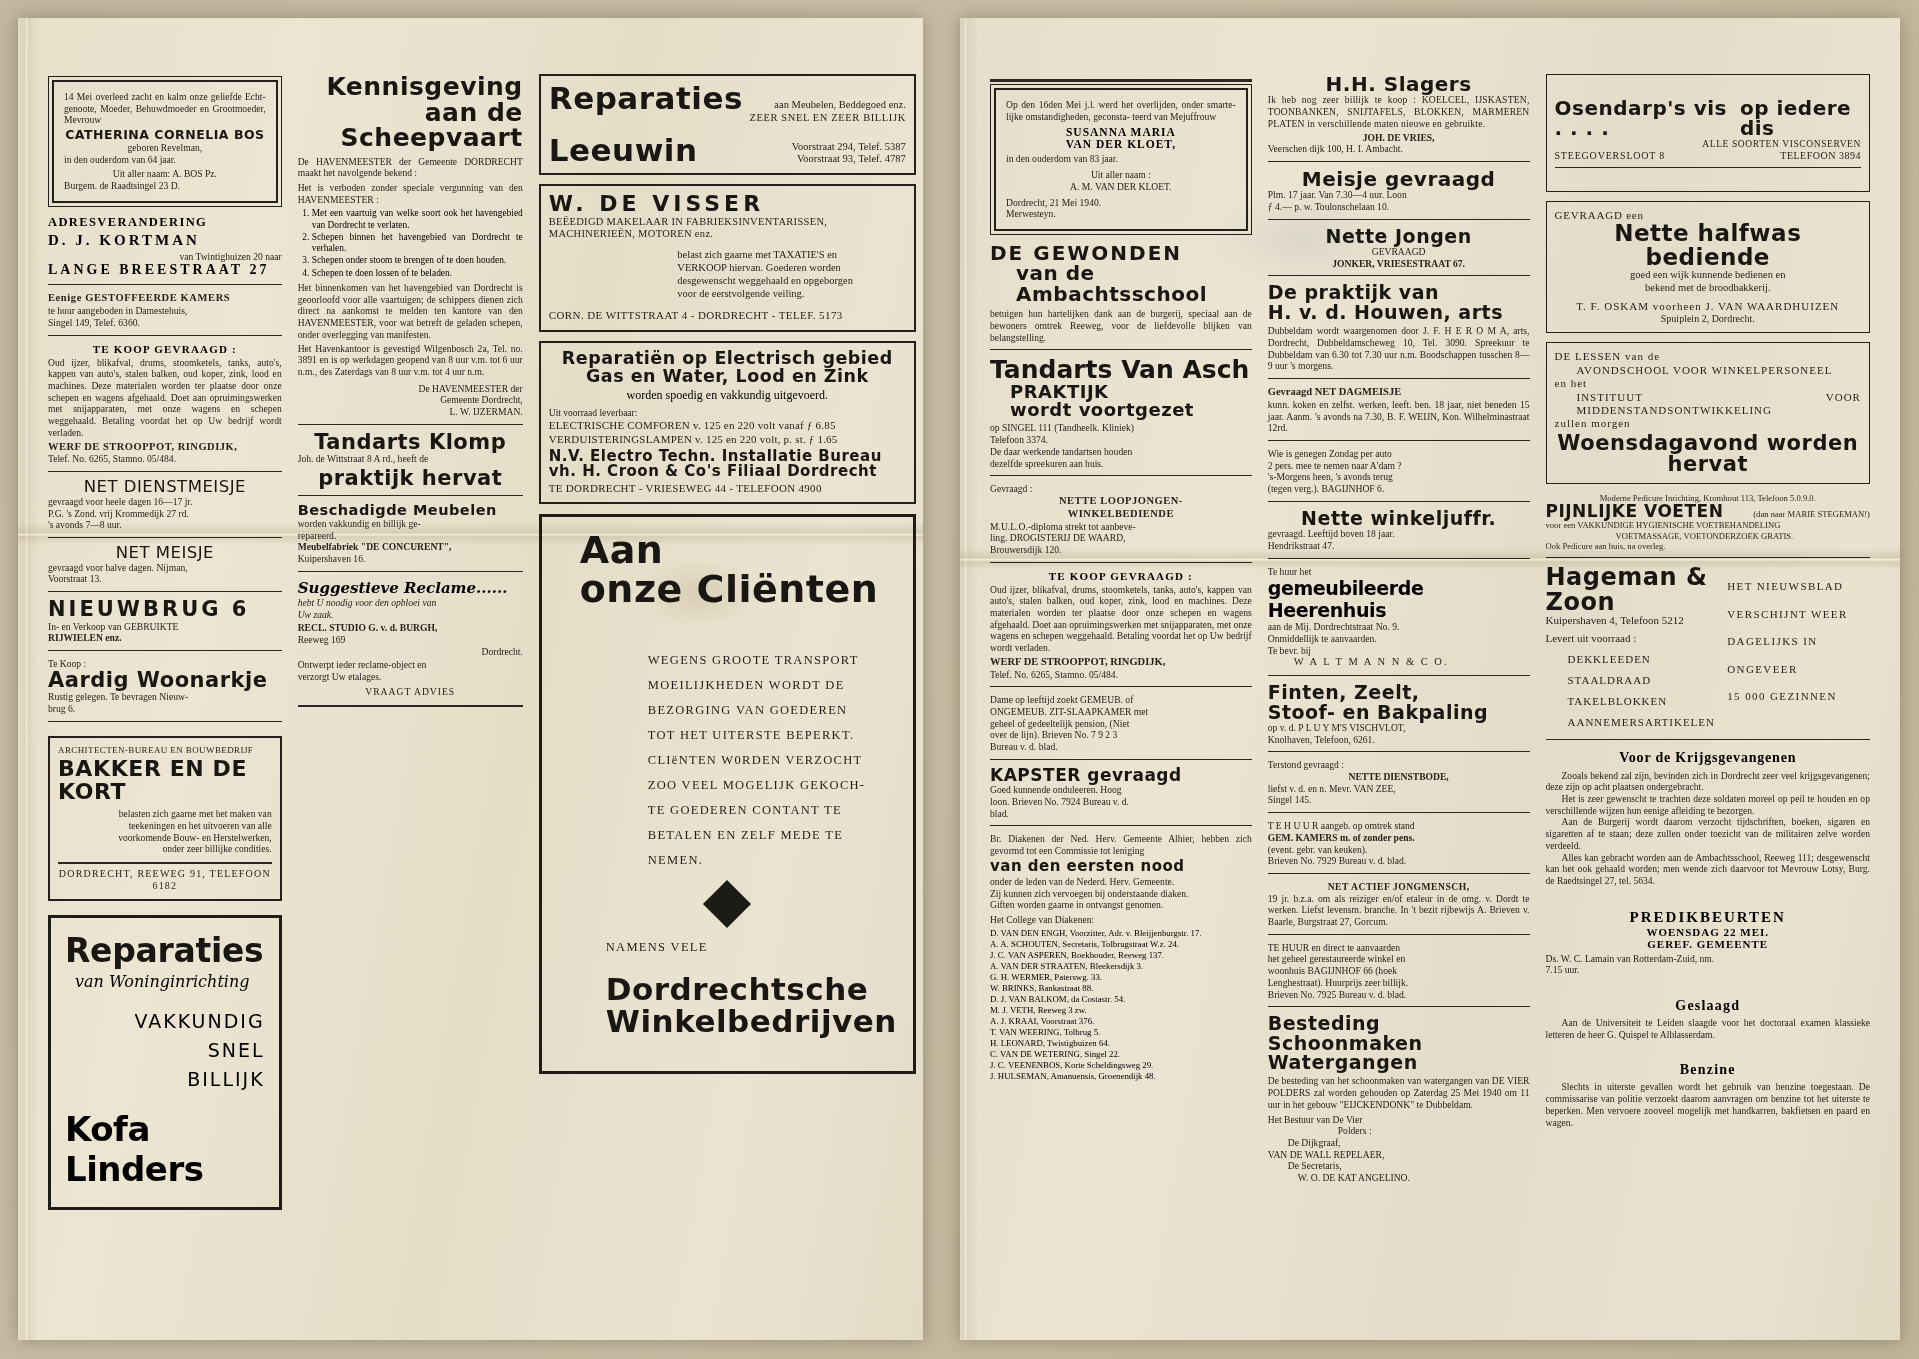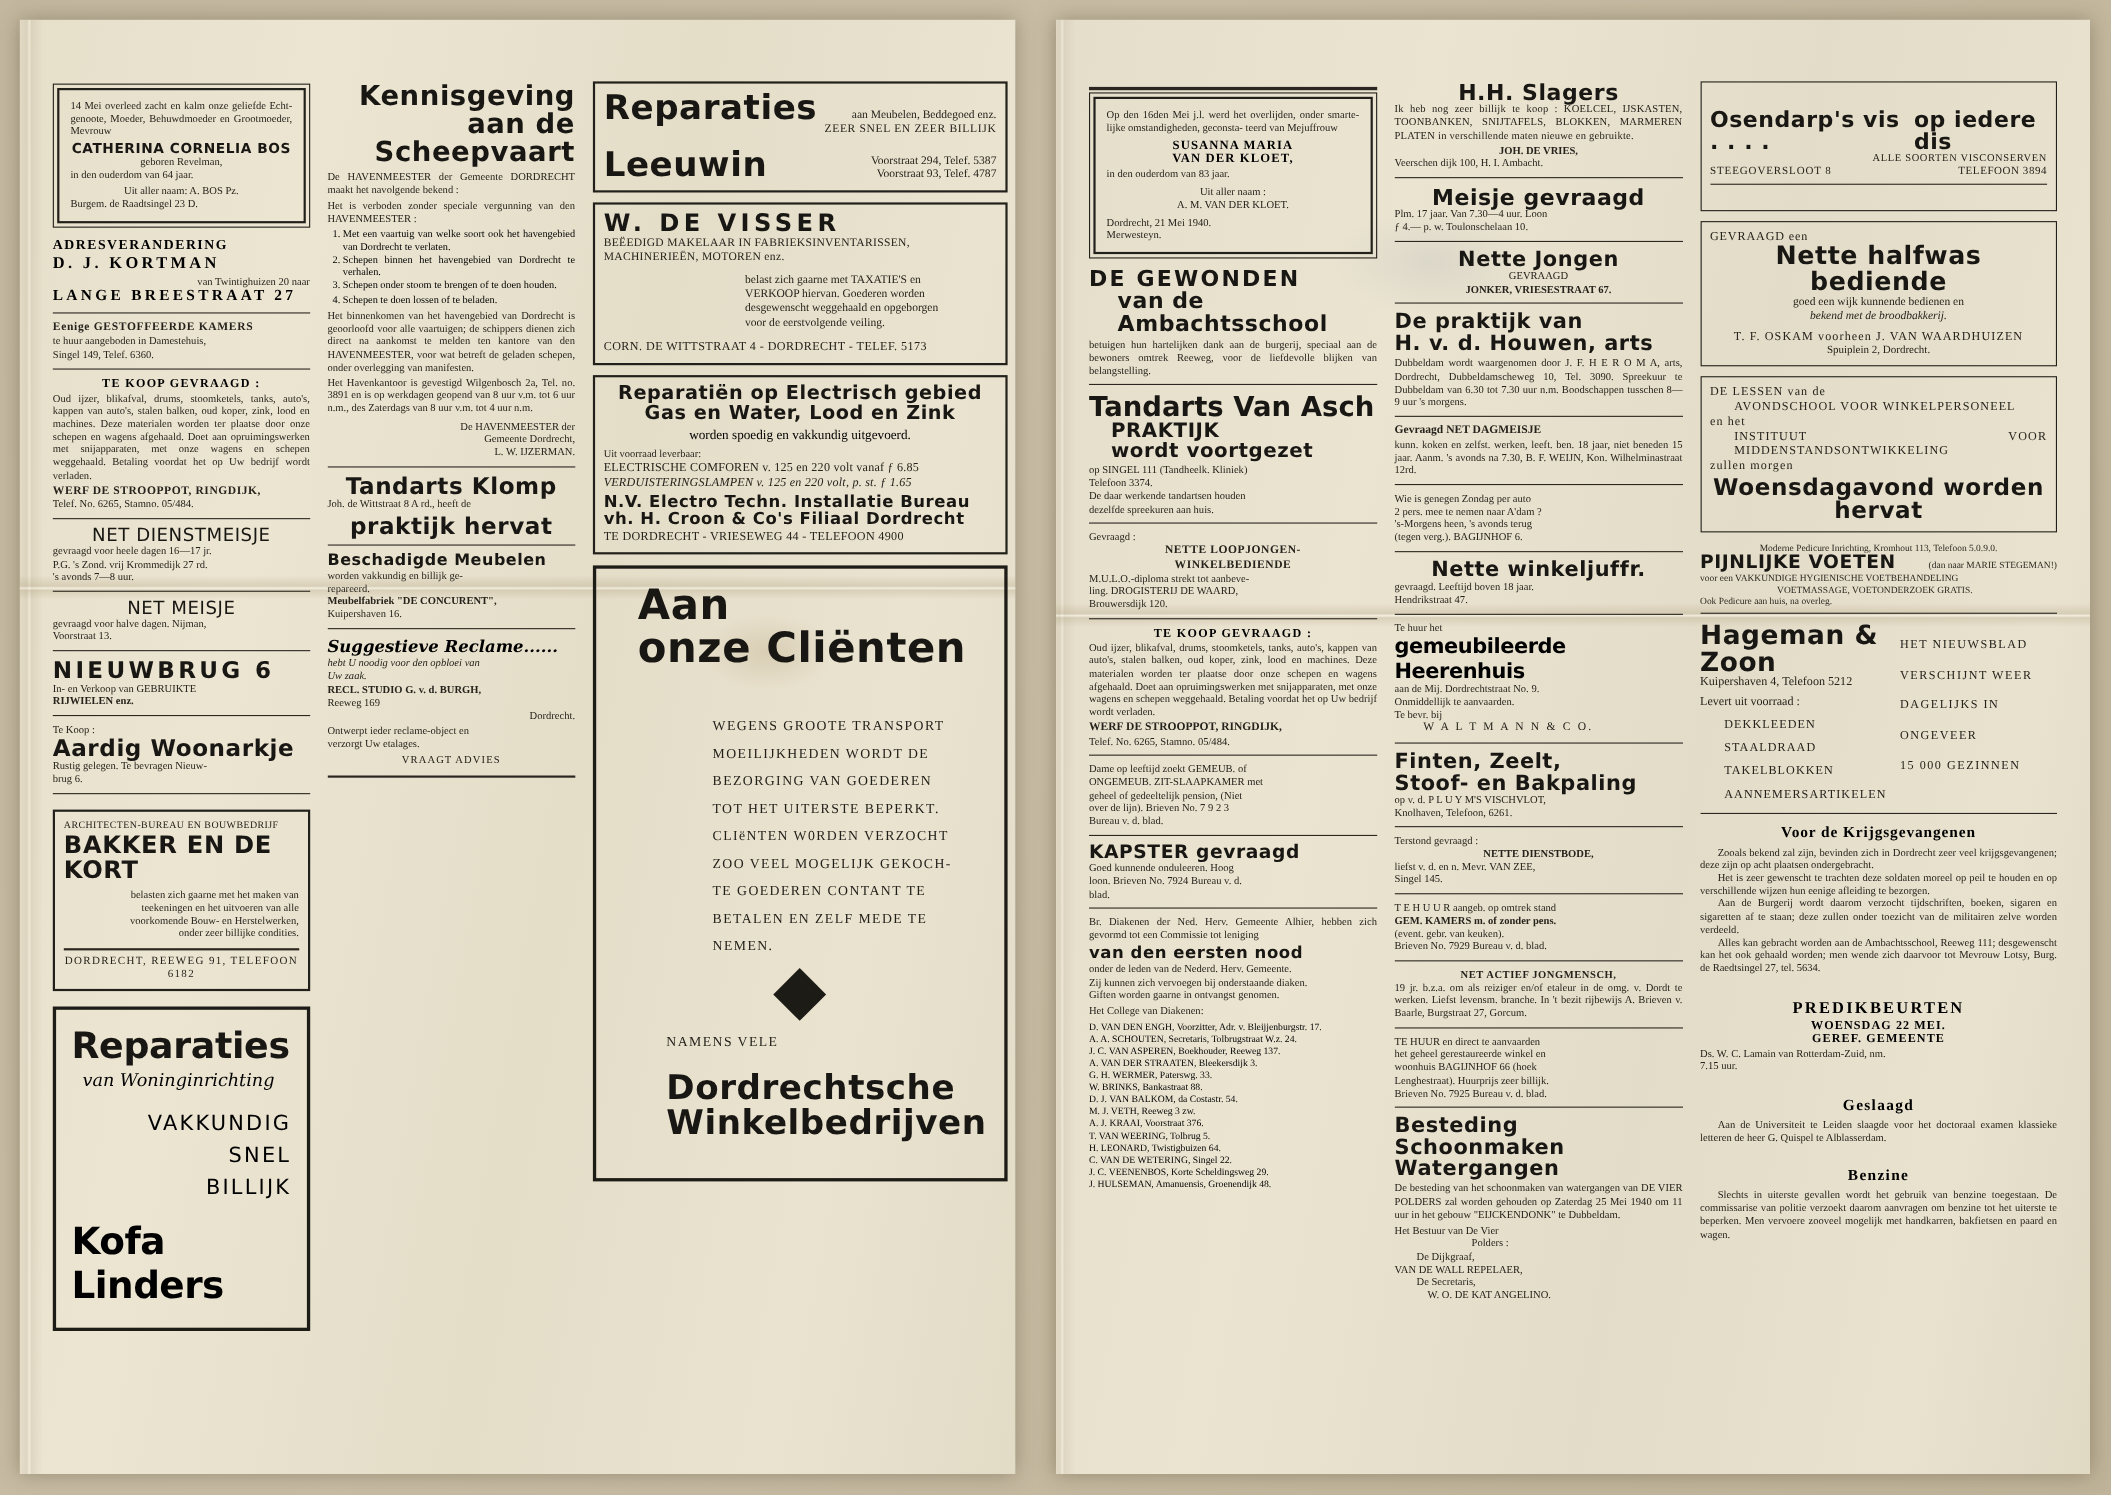--- a/index.html
+++ b/index.html
@@ -239,21 +239,21 @@
             </div>
             <div class="body" style="margin-top:9px;font-size:11px;letter-spacing:.4px;">CORN. DE WITTSTRAAT 4  -  DORDRECHT  -  TELEF. 5173</div>
           </div>
 
           <div class="boxed">
             <div class="hdl ctr" style="font-size:17.5px;">Reparatiën op Electrisch gebied</div>
             <div class="hdl ctr" style="font-size:17.5px;">Gas en Water, Lood en Zink</div>
             <div class="ctr" style="font-size:12px;margin:2px 0 5px;">worden spoedig en vakkundig uitgevoerd.</div>
             <div class="body" style="font-size:9.5px;">Uit voorraad leverbaar:</div>
             <div class="body" style="font-size:11px;letter-spacing:.2px;">ELECTRISCHE COMFOREN v. 125 en 220 volt vanaf ƒ 6.85</div>
-            <div class="body" style="font-size:11px;letter-spacing:.2px;font-style:italic;">VERDUISTERINGSLAMPEN v. 125 en 220 volt, p. st. ƒ 1.65</div>
+            <div class="body" style="font-size:11px;letter-spacing:.2px;">VERDUISTERINGSLAMPEN v. 125 en 220 volt, p. st. ƒ 1.65</div>
             <div class="hdl" style="font-size:15px;margin-top:3px;">N.V. Electro Techn. Installatie Bureau</div>
             <div class="hdl" style="font-size:15px;">vh. H. Croon &amp; Co's Filiaal Dordrecht</div>
             <div class="body" style="font-size:11px;letter-spacing:.3px;margin-top:2px;">TE DORDRECHT  -  VRIESEWEG 44  -  TELEFOON 4900</div>
           </div>
 
           <div class="clientbox" style="margin-top:10px;height:auto;min-height:560px;">
             <div class="hdl" style="font-size:38px;margin-left:22px;">Aan</div>
             <div class="hdl" style="font-size:38px;margin-left:22px;margin-bottom:40px;">onze Cliënten</div>
             <div style="margin-left:90px;">
               <div class="clienttxt">WEGENS GROOTE TRANSPORT</div>
@@ -489,21 +489,21 @@
               <div class="body" style="font-size:10px;letter-spacing:.8px;">STEEGOVERSLOOT 8</div>
               <div class="body" style="font-size:10px;letter-spacing:.5px;">TELEFOON 3894</div>
             </div>
             <div class="rule" style="margin:4px 0 0;"></div>
           </div>
 
           <div class="boxed thin">
             <div class="body" style="font-size:11px;letter-spacing:.8px;">GEVRAAGD een</div>
             <div class="hdl ctr" style="font-size:23px;">Nette halfwas bediende</div>
             <div class="body ctr" style="font-size:10.5px;">goed een wijk kunnende bedienen en</div>
-            <div class="body ctr" style="font-size:10.5px;font-style:italic;">bekend met de broodbakkerij.</div>
+            <div class="body ctr" style="font-size:10.5px;">bekend met de broodbakkerij.</div>
             <div class="body ctr" style="font-size:11px;letter-spacing:1px;margin-top:5px;">T. F. OSKAM voorheen J.  VAN  WAARDHUIZEN</div>
             <div class="body ctr" style="font-size:10px;">Spuiplein 2, Dordrecht.</div>
           </div>
 
           <div class="boxed thin">
             <div class="body" style="font-size:11px;letter-spacing:1px;">DE LESSEN van de</div>
             <div class="body" style="font-size:11px;letter-spacing:1px;margin-left:22px;">AVONDSCHOOL VOOR WINKELPERSONEEL</div>
             <div class="body" style="font-size:11px;letter-spacing:1px;">en het</div>
             <div class="body" style="font-size:11px;letter-spacing:1px;margin-left:22px;">INSTITUUT VOOR MIDDENSTANDSONTWIKKELING</div>
             <div class="body" style="font-size:11px;letter-spacing:1px;">zullen morgen</div>

